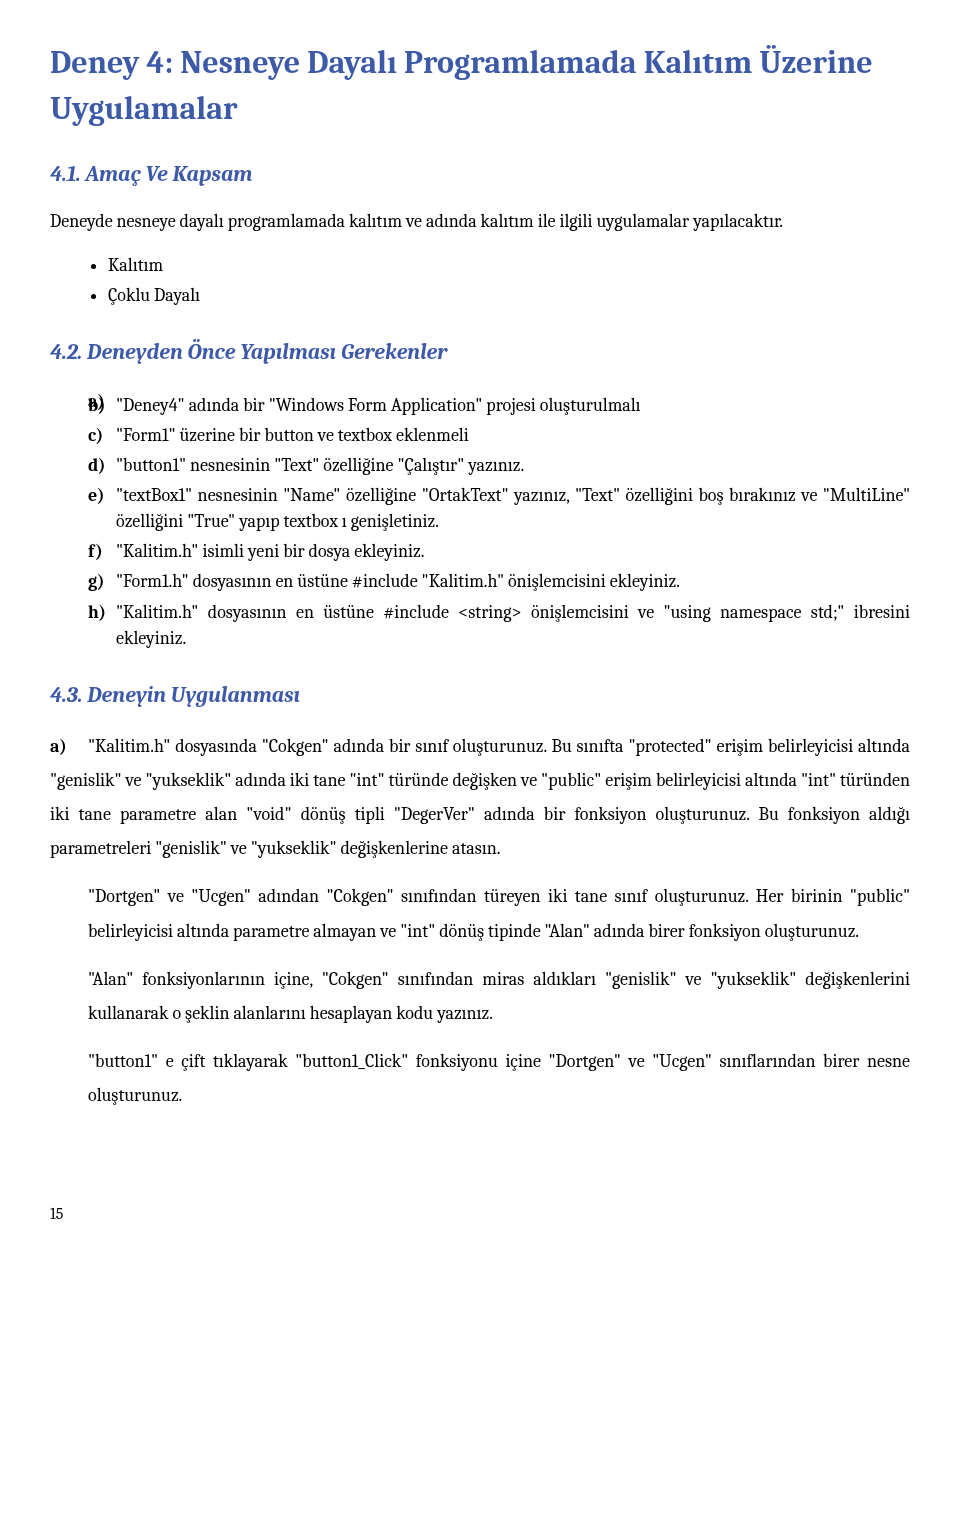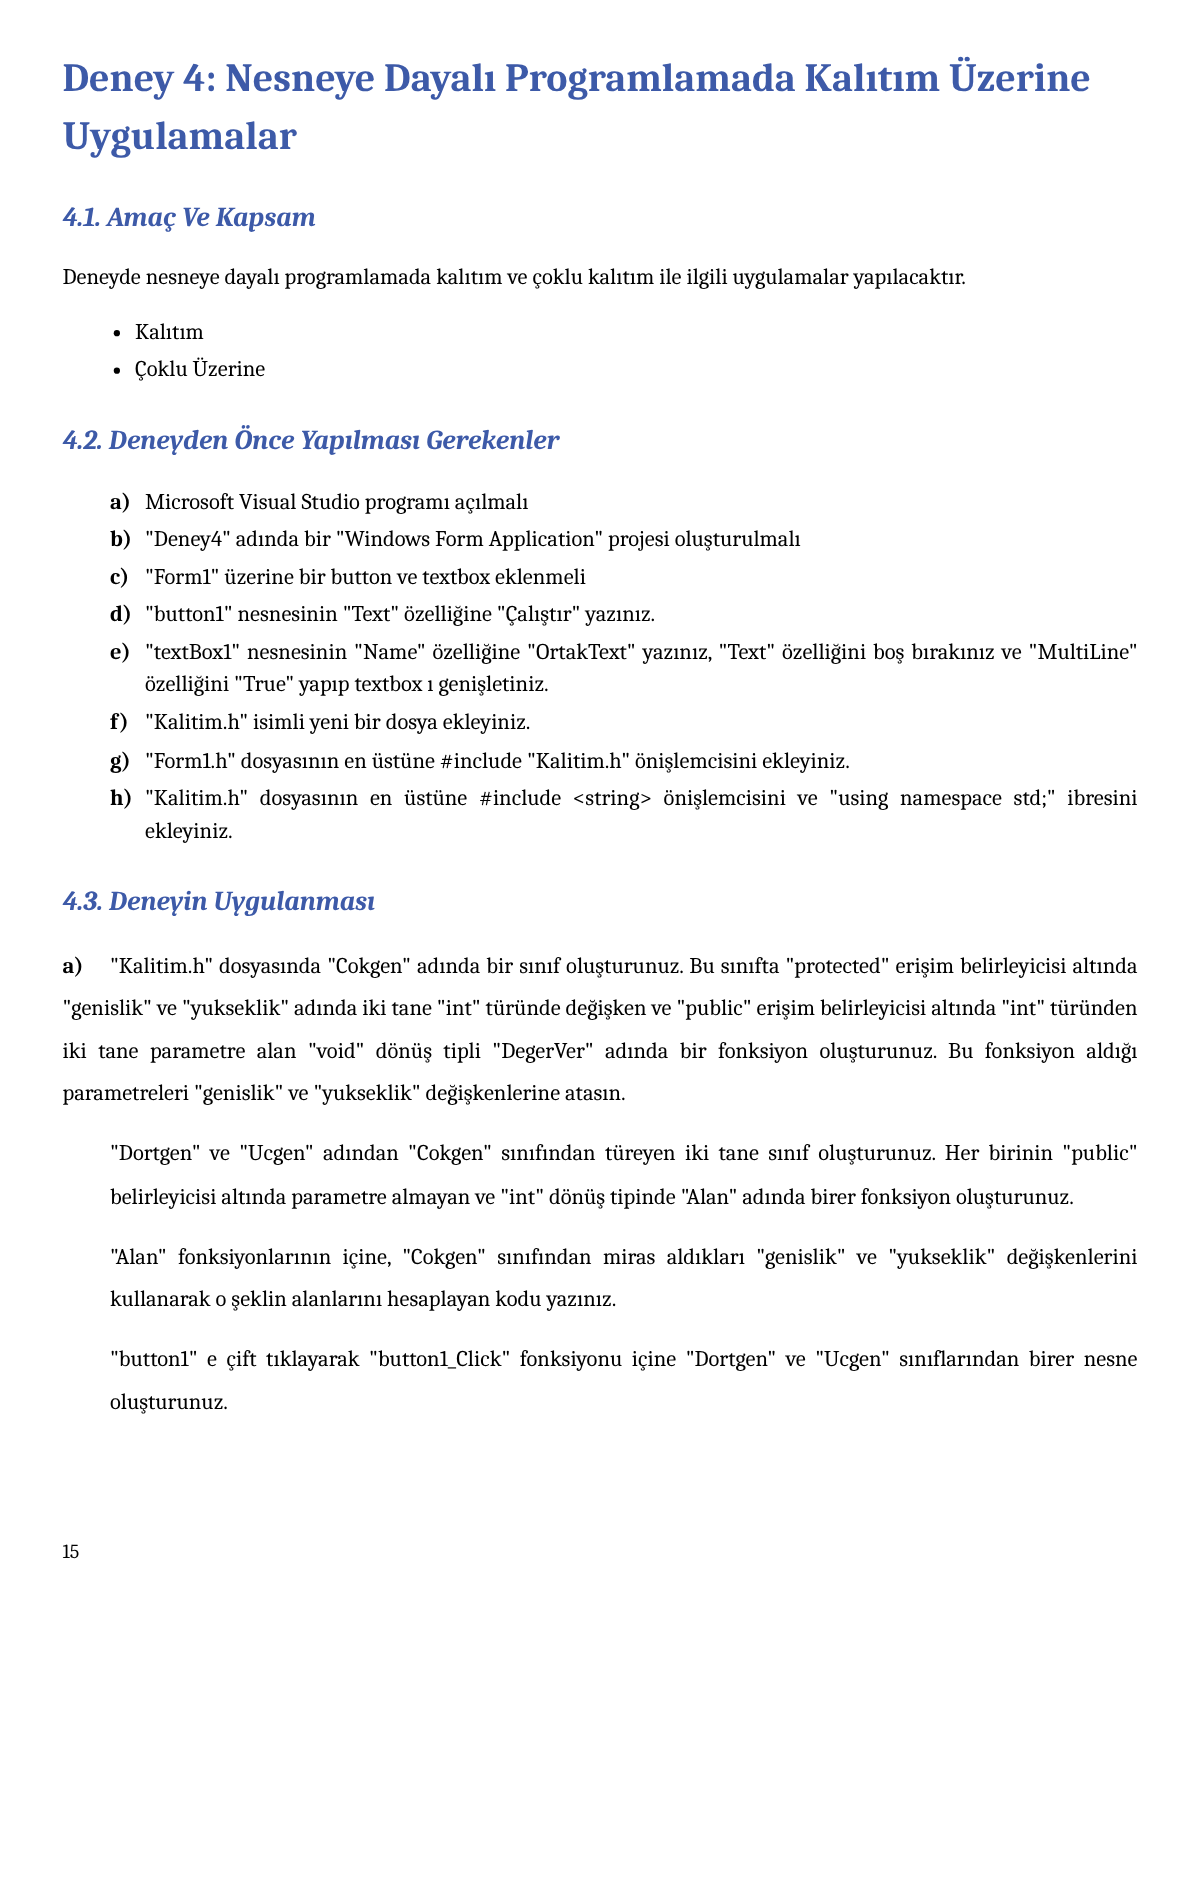--- a/index.html
+++ b/index.html
@@ -76,31 +76,31 @@
     margin-top: 90px;
   }
 </style>
 </head>
 <body>
 
 <h1 class="title-main">Deney 4: Nesneye Dayalı Programlamada Kalıtım Üzerine Uygulamalar</h1>
 
 <h2 class="section-head">4.1. Amaç Ve Kapsam</h2>
 
-<p class="just">Deneyde nesneye dayalı programlamada kalıtım ve çoklu kalıtım ile ilgili uygulamalar yapılacaktır.</p>
+<p class="just">Deneyde nesneye dayalı programlamada kalıtım ve adında kalıtım ile ilgili uygulamalar yapılacaktır.</p>
 
 <ul class="topics">
   <li>Kalıtım</li>
-  <li>Çoklu Üzerine</li>
+  <li>Çoklu Dayalı</li>
 </ul>
 
 <h2 class="section-head">4.2. Deneyden Önce Yapılması Gerekenler</h2>
 
 <ol class="alpha">
-  <li><span class="marker">a)</span><span>Microsoft Visual Studio programı açılmalı</span></li>
+  <li><span class="marker">a)</span></li>
   <li><span class="marker">b)</span><span>"Deney4" adında bir "Windows Form Application" projesi oluşturulmalı</span></li>
   <li><span class="marker">c)</span><span>"Form1" üzerine bir button ve textbox eklenmeli</span></li>
   <li><span class="marker">d)</span><span>"button1" nesnesinin "Text" özelliğine "Çalıştır" yazınız.</span></li>
   <li><span class="marker">e)</span><span>"textBox1" nesnesinin "Name" özelliğine "OrtakText" yazınız, "Text" özelliğini boş bırakınız ve "MultiLine" özelliğini "True" yapıp textbox ı genişletiniz.</span></li>
   <li><span class="marker">f)</span><span>"Kalitim.h" isimli yeni bir dosya ekleyiniz.</span></li>
   <li><span class="marker">g)</span><span>"Form1.h" dosyasının en üstüne #include "Kalitim.h" önişlemcisini ekleyiniz.</span></li>
   <li><span class="marker">h)</span><span>"Kalitim.h" dosyasının en üstüne #include &lt;string&gt; önişlemcisini ve "using namespace std;" ibresini ekleyiniz.</span></li>
 </ol>
 
 <h2 class="section-head">4.3. Deneyin Uygulanması</h2>

